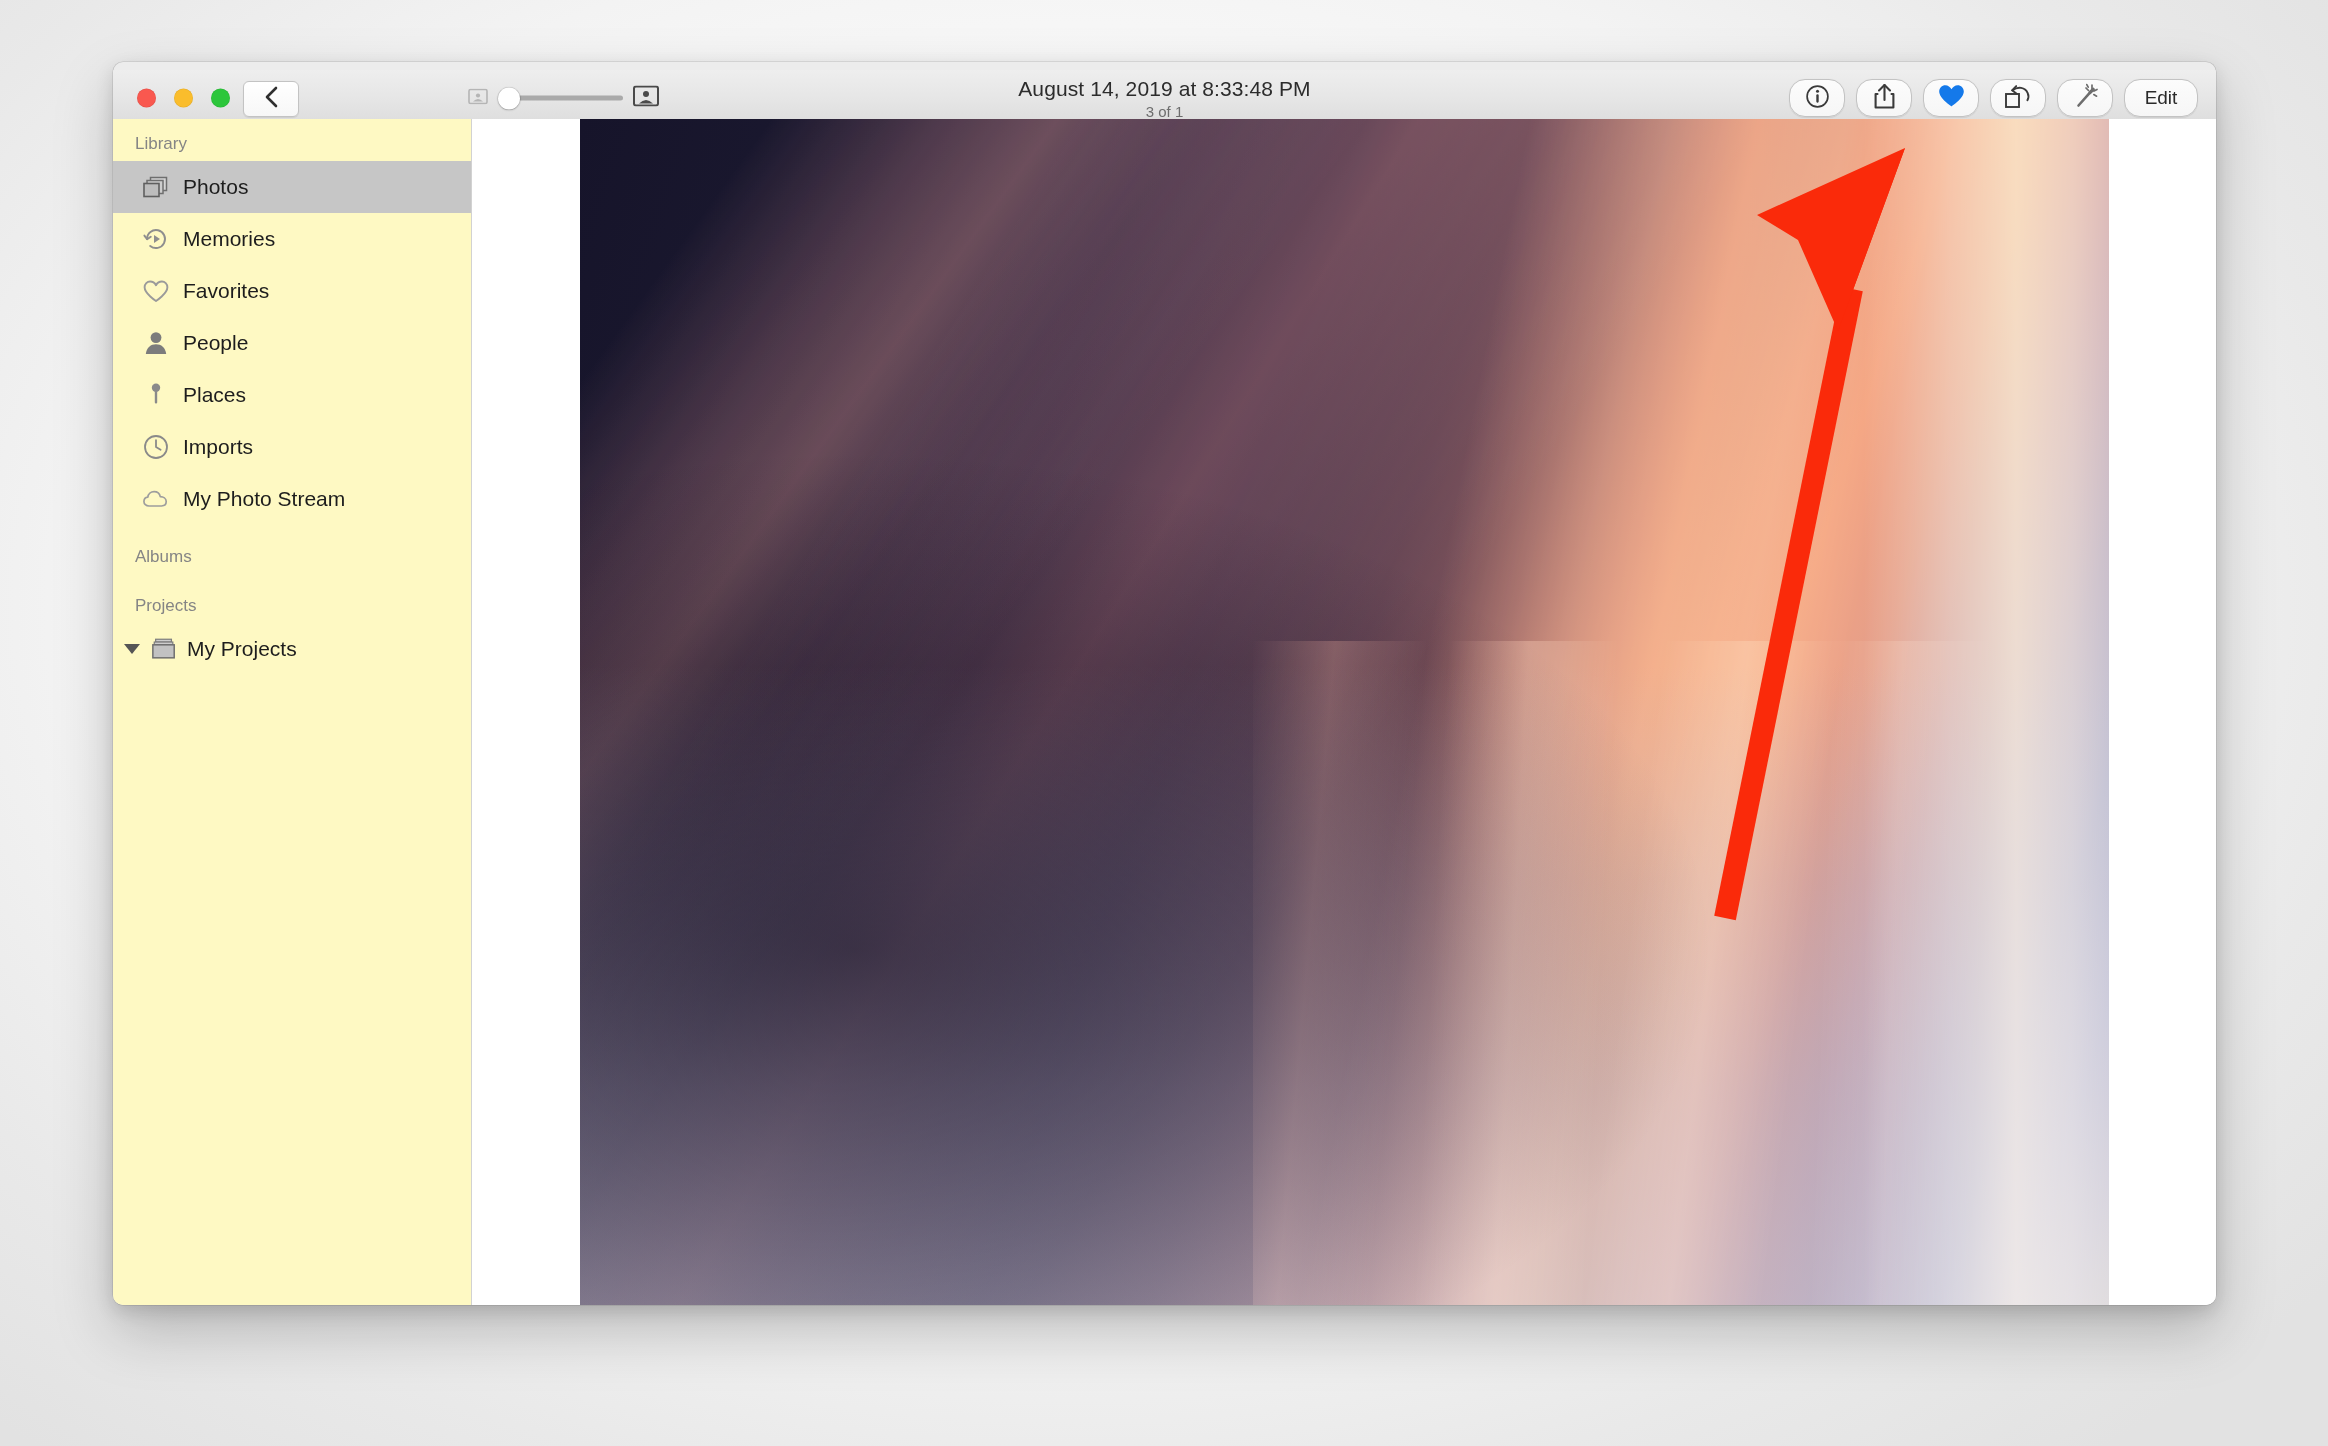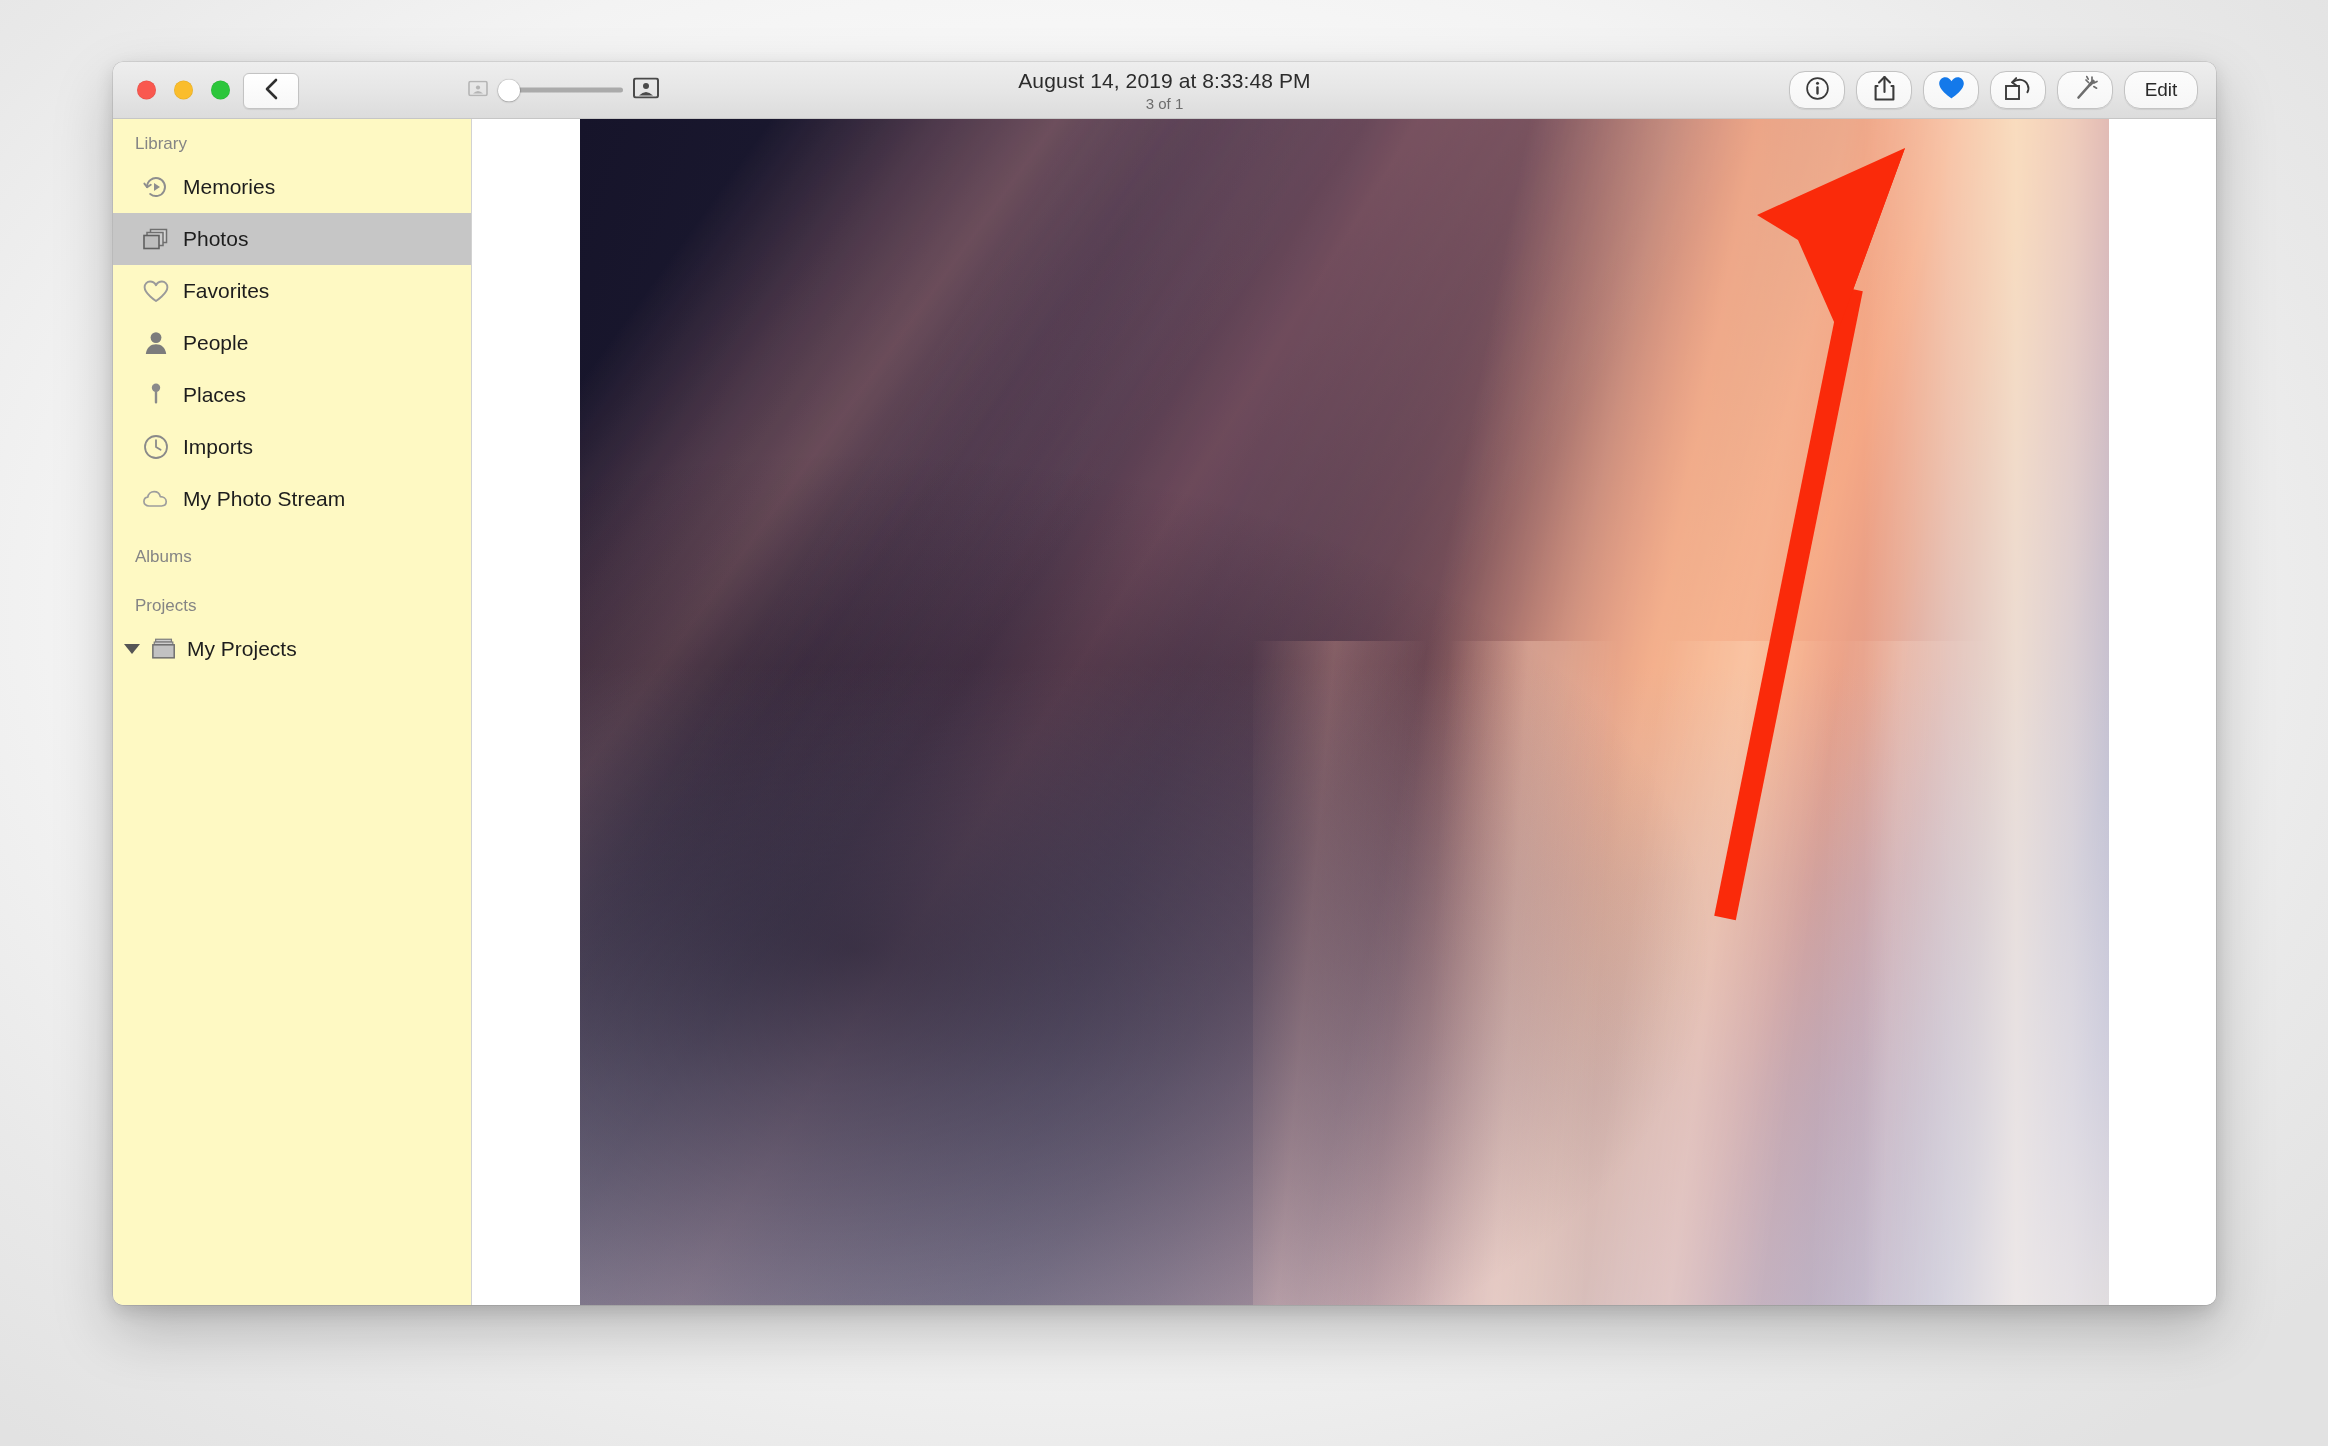--- a/index.html
+++ b/index.html
@@ -27,21 +27,21 @@
     overflow: hidden;
     box-shadow: 0 26px 60px rgba(0,0,0,0.22),
                 0 6px 18px rgba(0,0,0,0.13),
                 0 0 0 0.5px rgba(0,0,0,0.16);
     background: #ececec;
   }
 
   
   #titlebar {
     position: absolute;
-    left: 0; top: 0;
+    left: 0; top: 8px;
     width: 100%;
     height: 57px;
     background: linear-gradient(to bottom, #eeeeee 0%, #e6e6e6 50%, #dcdcdc 100%);
     border-bottom: 1px solid #c6c6c6;
   }
 
   .traffic-lights {
     position: absolute;
     left: 24px;
     top: 50%;
@@ -449,40 +449,40 @@
 
     </div>
   </div>
 
   <div id="window-body">
 
     <div id="sidebar">
 
       <div class="section-header">Library</div>
 
+      <div class="sb-item selected">
+        <span class="sb-icon">
+          <svg width="26" height="24" viewBox="0 0 26 24">
+            <rect x="7.5" y="2.5" width="16" height="13" fill="#d5d5d5" stroke="#6f6f6f" stroke-width="1.5"></rect>
+            <rect x="4" y="5.5" width="16" height="13" fill="#cdcdcd" stroke="#6f6f6f" stroke-width="1.5"></rect>
+            <rect x="1" y="8.5" width="15" height="13" fill="#bdbdbd" stroke="#5f5f5f" stroke-width="1.6"></rect>
+          </svg>
+        </span>
+        <span class="sb-label">Photos</span>
+      </div>
+
       <div class="sb-item">
         <span class="sb-icon">
           <svg width="26" height="26" viewBox="0 0 26 26">
             <path d="M4 13 A9 9 0 1 1 7.2 19.9" fill="none" stroke="#8e8e8e" stroke-width="1.9" stroke-linecap="round"></path>
             <polyline points="1.4,9.6 4.1,13.3 7.8,10.7" fill="none" stroke="#8e8e8e" stroke-width="1.9" stroke-linecap="round" stroke-linejoin="round"></polyline>
             <polygon points="11,9 17,13 11,17" fill="#8e8e8e"></polygon>
           </svg>
         </span>
         <span class="sb-label">Memories</span>
-      </div>
-
-      <div class="sb-item selected">
-        <span class="sb-icon">
-          <svg width="26" height="24" viewBox="0 0 26 24">
-            <rect x="7.5" y="2.5" width="16" height="13" fill="#d5d5d5" stroke="#6f6f6f" stroke-width="1.5"></rect>
-            <rect x="4" y="5.5" width="16" height="13" fill="#cdcdcd" stroke="#6f6f6f" stroke-width="1.5"></rect>
-            <rect x="1" y="8.5" width="15" height="13" fill="#bdbdbd" stroke="#5f5f5f" stroke-width="1.6"></rect>
-          </svg>
-        </span>
-        <span class="sb-label">Photos</span>
       </div>
 
       <div class="sb-item">
         <span class="sb-icon">
           <svg width="26" height="23" viewBox="0 0 26 23">
             <path d="M13 21 C13 21 1.6 13.6 1.6 7.3 C1.6 3.8 4.2 1.5 7.1 1.5 C9.6 1.5 11.8 3 13 5.2 C14.2 3 16.4 1.5 18.9 1.5 C21.8 1.5 24.4 3.8 24.4 7.3 C24.4 13.6 13 21 13 21 Z" fill="none" stroke="#9a9a9a" stroke-width="1.9" stroke-linejoin="round"></path>
           </svg>
         </span>
         <span class="sb-label">Favorites</span>
       </div>

